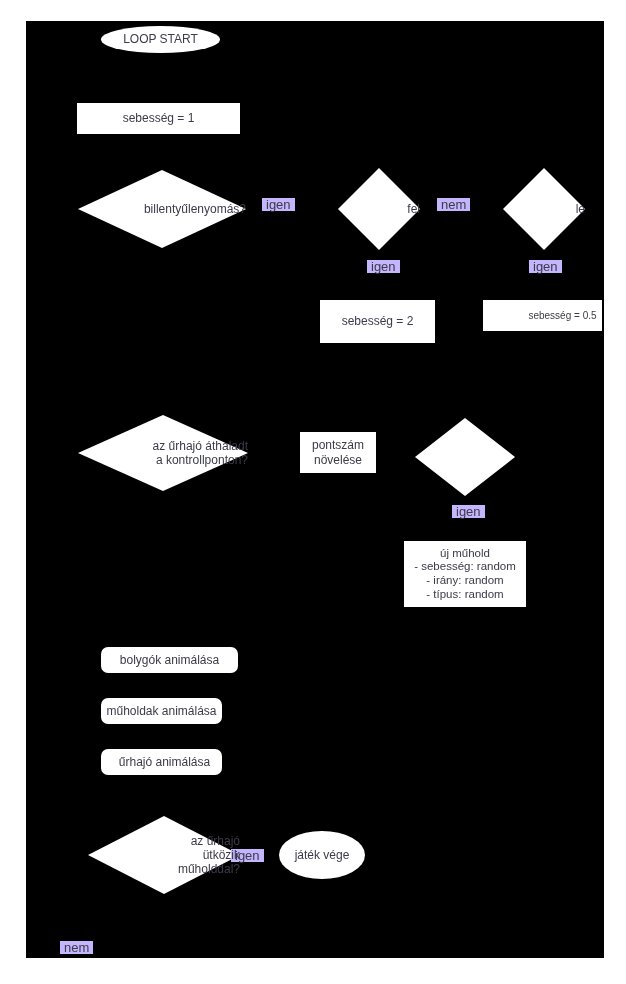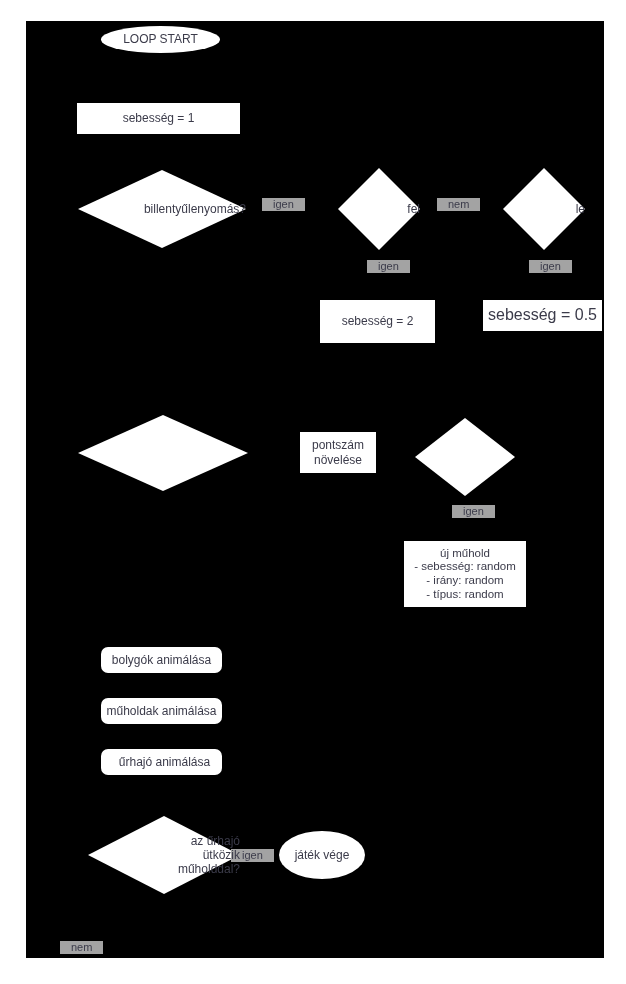--- a/index.html
+++ b/index.html
@@ -62,50 +62,50 @@
   .diamond .dtext {
     position: relative;
     z-index: 2;
     width: 100%;
     text-align: right;
     white-space: pre-line;
   }
 
   .label {
     position: absolute;
-    background: #a3a3a3;
+    background: #c4b5fd;
     color: #3b3b4a;
-    font-size: 11px;
+    font-size: 13px;
     line-height: 13px;
-    padding: 0 11px;
+    padding: 0 4px;
     white-space: nowrap;
     box-sizing: border-box;
   }
 
   
   #loop-start      { left:101px; top:26px;  width:119px; height:27px; font-size:12px; }
   #speed1-box      { left:77px;  top:103px; width:163px; height:31px; font-size:12px; }
 
   #key-diamond     { left:78px;  top:170px; width:168px; height:78px; font-size:12px; }
   #lbl-igen-1      { left:262px; top:198px; }
   #up-diamond      { left:338px; top:168px; width:82px;  height:82px; font-size:12px; }
   #lbl-nem-1       { left:437px; top:198px; }
   #down-diamond    { left:503px; top:168px; width:82px;  height:82px; font-size:12px; }
   #lbl-igen-2      { left:367px; top:260px; }
   #lbl-igen-3      { left:529px; top:260px; }
   #speed2-box      { left:320px; top:300px; width:115px; height:43px; font-size:12px; }
-  #speed05-box     { left:483px; top:300px; width:119px; height:31px; font-size:16px; }
+  #speed05-box     { left:483px; top:300px; width:119px; height:31px; font-size:10px;padding-left:40px; }
 
   #checkpoint-diamond { left:78px; top:415px; width:170px; height:76px; font-size:12px; }
   #score-box       { left:300px; top:432px; width:76px;  height:41px; font-size:12px; }
   #newsat-diamond  { left:415px; top:418px; width:100px; height:78px; font-size:12px; }
   #lbl-igen-4      { left:452px; top:505px; }
   #newsat-box      { left:404px; top:541px; width:122px; height:66px; font-size:11.5px; }
 
-  #anim-planets    { left:101px; top:647px; width:121px; height:26px; font-size:12px; }
+  #anim-planets    { left:101px; top:647px; width:137px; height:26px; font-size:12px; }
   #anim-satellites { left:101px; top:698px; width:121px; height:26px; font-size:12px; }
   #anim-ship       { left:101px; top:749px; width:121px; height:26px; font-size:12px;padding-left:6px; }
 
   #collide-diamond { left:88px;  top:816px; width:152px; height:78px; font-size:12px; }
   #lbl-igen-5      { left:231px; top:849px; }
   #gameover-ellipse{ left:279px; top:831px; width:86px;  height:48px; font-size:12px; }
   #lbl-nem-2       { left:60px;  top:941px; }
 </style>
 </head>
 <body>
@@ -144,20 +144,22 @@
 <div class="label" id="lbl-igen-2">igen</div>
 <div class="label" id="lbl-igen-3">igen</div>
 
 <div class="node rect" id="speed2-box">sebesség = 2</div>
 <div class="node rect" id="speed05-box">sebesség = 0.5</div>
 
 <div class="node diamond" id="checkpoint-diamond">
   <svg class="dshape" viewBox="0 0 170 76" preserveAspectRatio="none">
     <polygon points="85,0 170,38 85,76 0,38" fill="#ffffff"></polygon>
   </svg>
+  <span class="dtext">az űrhajó áthaladt
+a kontrollponton?</span>
 </div>
 
 <div class="node rect" id="score-box">pontszám
 növelése</div>
 
 <div class="node diamond" id="newsat-diamond">
   <svg class="dshape" viewBox="0 0 100 78" preserveAspectRatio="none">
     <polygon points="50,0 100,39 50,78 0,39" fill="#ffffff"></polygon>
   </svg>
 </div>

